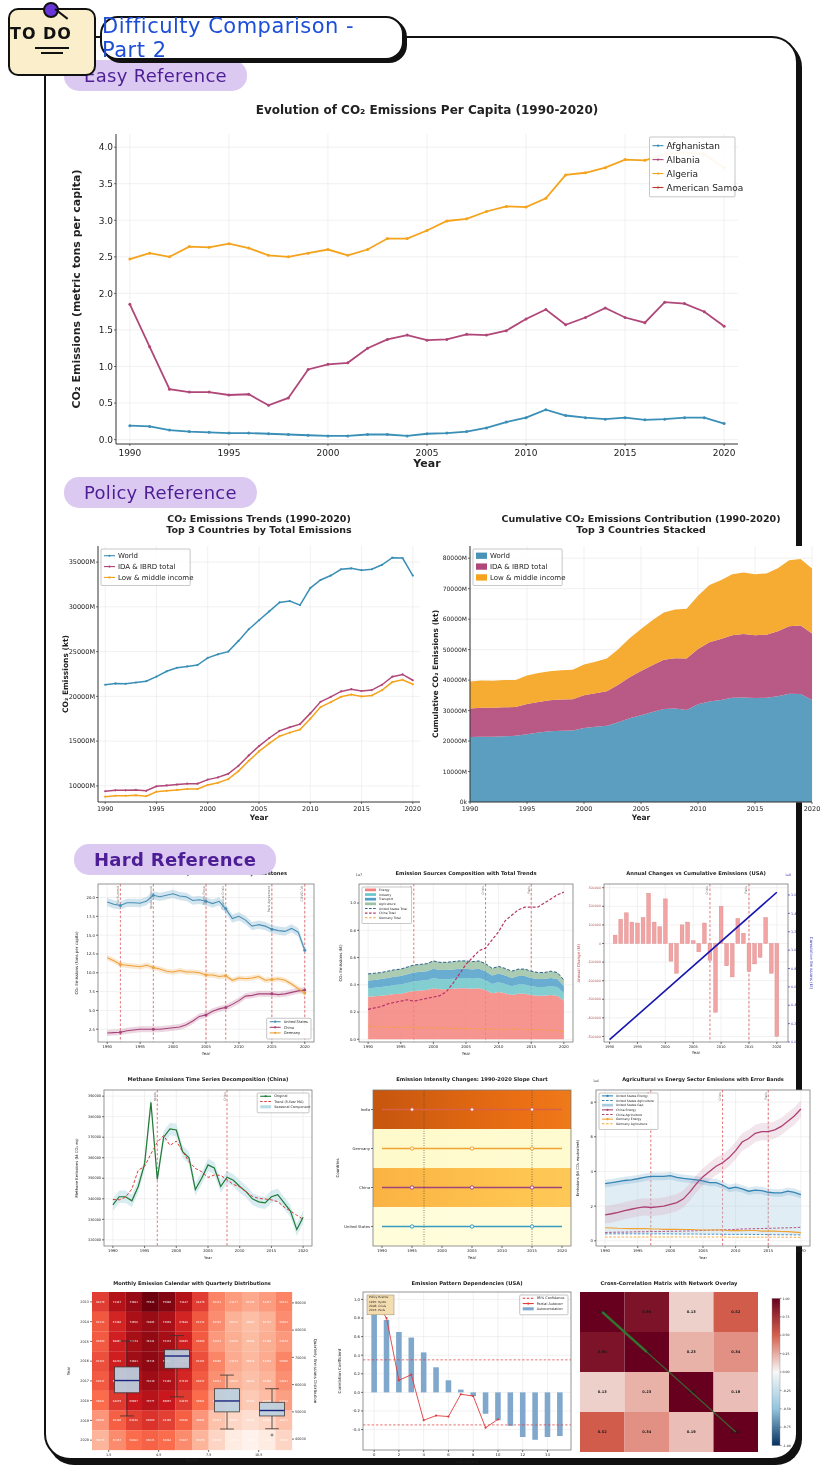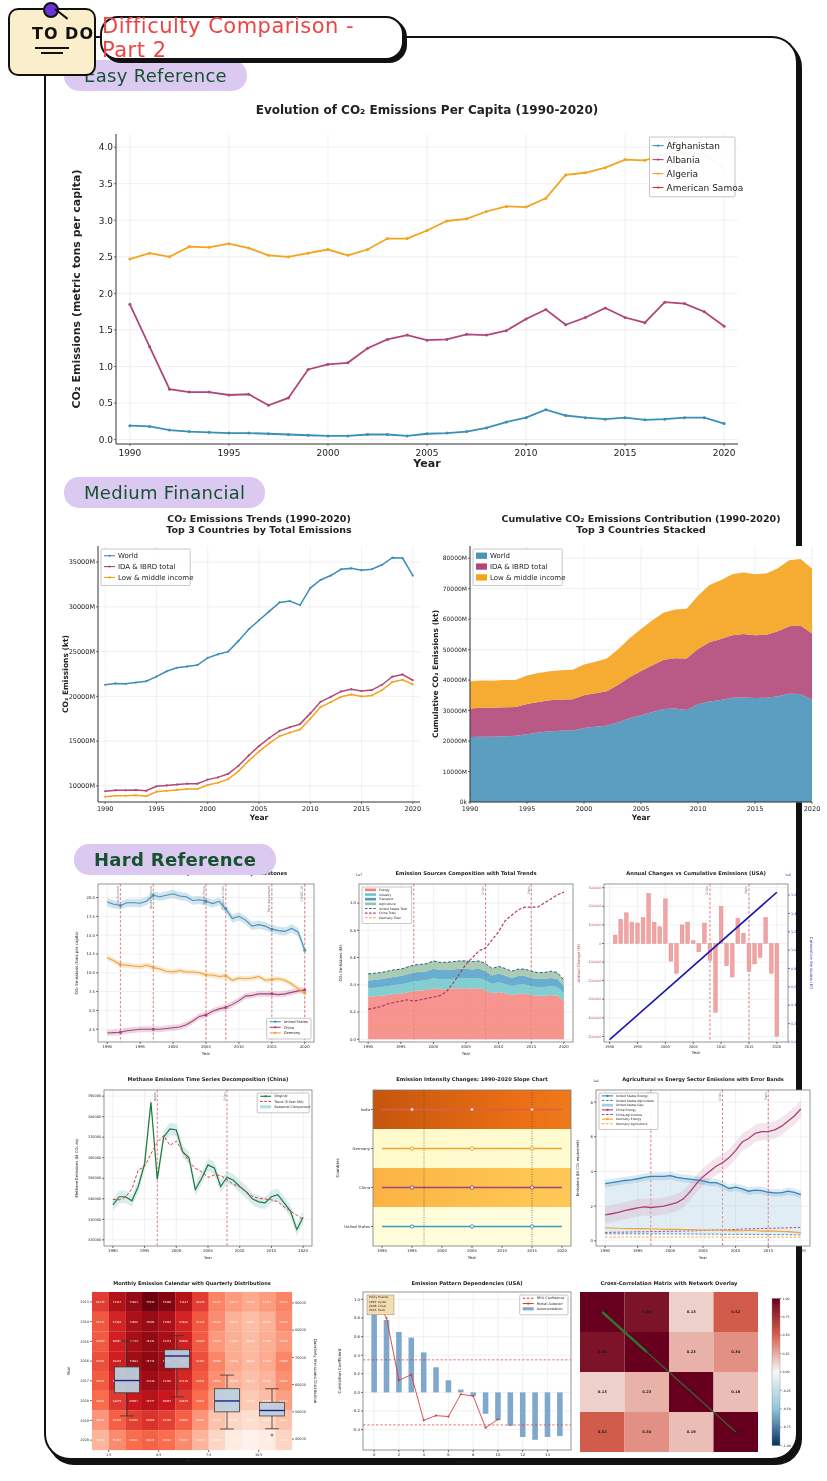--- a/index.html
+++ b/index.html
@@ -2,53 +2,53 @@
 <html><head>
 <meta charset="utf-8">
 <style>
   html,body{margin:0;padding:0;background:#fff;font-family:"DejaVu Sans",sans-serif;}
   .page{position:relative;width:827px;height:1481px;background:#fff;overflow:hidden;}
   .frame{position:absolute;left:44px;top:36px;width:750px;height:1420px;border:2.5px solid #111;
          border-radius:26px;box-shadow:4px 5px 0 #111;background:#fff;z-index:1;}
   .title-pill{position:absolute;left:100px;top:16px;width:300px;height:40px;background:#fff;
          border:2.5px solid #111;border-radius:18px;box-shadow:3px 3px 0 #111;z-index:6;
          display:flex;align-items:center;justify-content:center;font-size:21px;font-weight:500;
-         color:#ef4444;font-family:"DejaVu Sans",sans-serif;letter-spacing:.5px;}
+         color:#1d4ed8;font-family:"DejaVu Sans",sans-serif;letter-spacing:.5px;}
   .badge{position:absolute;left:8px;top:8px;width:84px;height:64px;background:#fbeecb;
-         border:2.5px solid #111;border-radius:10px;z-index:7;text-align:right;}
+         border:2.5px solid #111;border-radius:10px;z-index:7;text-align:left;}
   .badge .pin{position:absolute;left:33px;top:-8px;width:12px;height:12px;background:#6a35d8;
          border:2px solid #111;border-radius:50%;}
   .badge .needle{position:absolute;left:45px;top:-2px;width:16px;height:2px;background:#111;
          transform:rotate(38deg);transform-origin:left center;}
   .badge .todo-text{margin-top:14px;font-weight:bold;font-size:16px;letter-spacing:1px;color:#111;}
   .badge .u1{width:34px;height:2.2px;background:#111;margin:4px auto 0 auto;}
   .badge .u2{width:22px;height:2.2px;background:#111;margin:3px auto 0 auto;}
   .pill{position:absolute;background:#dbc9f2;border-radius:15px;padding:5px 20px;font-size:18px;
-         color:#14532d;z-index:5;font-weight:500;letter-spacing:.3px;}
+         color:#4c1d95;z-index:5;font-weight:500;letter-spacing:.3px;}
   #charts{position:absolute;left:0;top:0;width:827px;height:1481px;z-index:3;}
   svg text{font-family:"DejaVu Sans",sans-serif;}
 </style>
 </head>
 <body>
 
 <div class="page">
   <div class="frame"></div>
 
   <div class="badge">
     <div class="pin"></div>
     <div class="needle"></div>
     <div class="todo-text">TO DO</div>
     <div class="u1"></div>
     <div class="u2"></div>
   </div>
 
   <div class="title-pill">Difficulty Comparison - Part 2</div>
 
   <div class="pill" style="left:64px;top:60px;">Easy Reference</div>
-  <div class="pill" style="left:64px;top:477px;">Medium Financial</div>
+  <div class="pill" style="left:64px;top:477px;">Policy Reference</div>
   <div class="pill" style="left:74px;top:844px;font-weight:bold;">Hard Reference</div>
 
   <div id="charts">
       <svg viewBox="0 0 690 390" style="position: absolute; left: 64px; top: 98px; width: 690px; height: 390px; overflow: visible;">
         <rect x="52" y="36" width="622" height="310" fill="#fff"></rect>
         <line x1="65.86624203821742" x2="65.86624203821742" y1="36" y2="346" stroke="#e8e8e8" stroke-width="0.6"></line>
         <line x1="164.91082802547828" x2="164.91082802547828" y1="36" y2="346" stroke="#e8e8e8" stroke-width="0.6"></line>
         <line x1="263.95541401273914" x2="263.95541401273914" y1="36" y2="346" stroke="#e8e8e8" stroke-width="0.6"></line>
         <line x1="363" x2="363" y1="36" y2="346" stroke="#e8e8e8" stroke-width="0.6"></line>
         <line x1="462.04458598726086" x2="462.04458598726086" y1="36" y2="346" stroke="#e8e8e8" stroke-width="0.6"></line>

